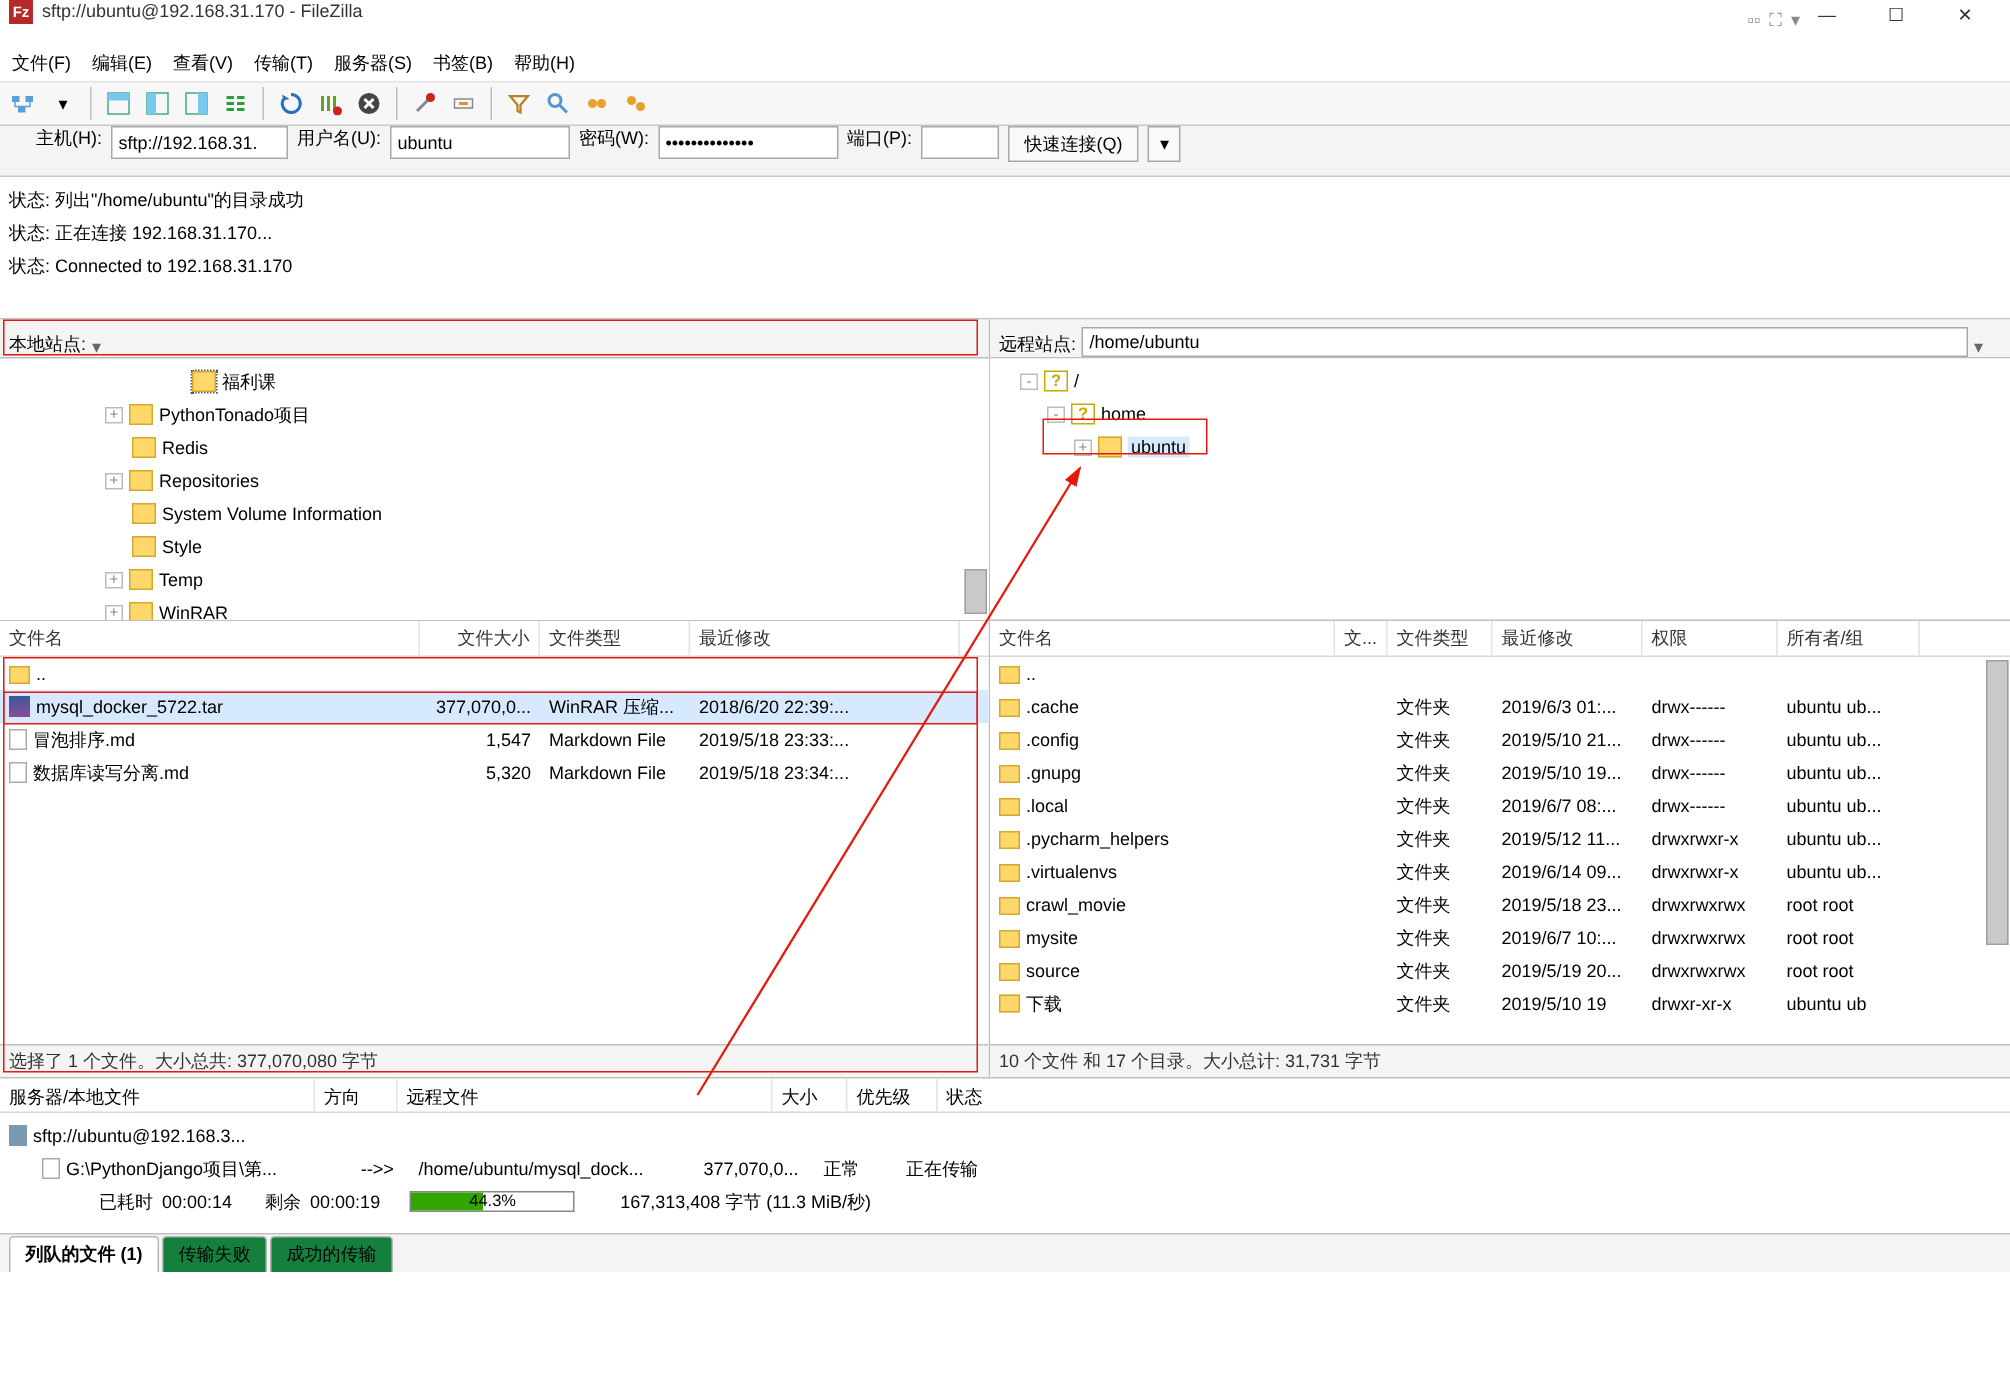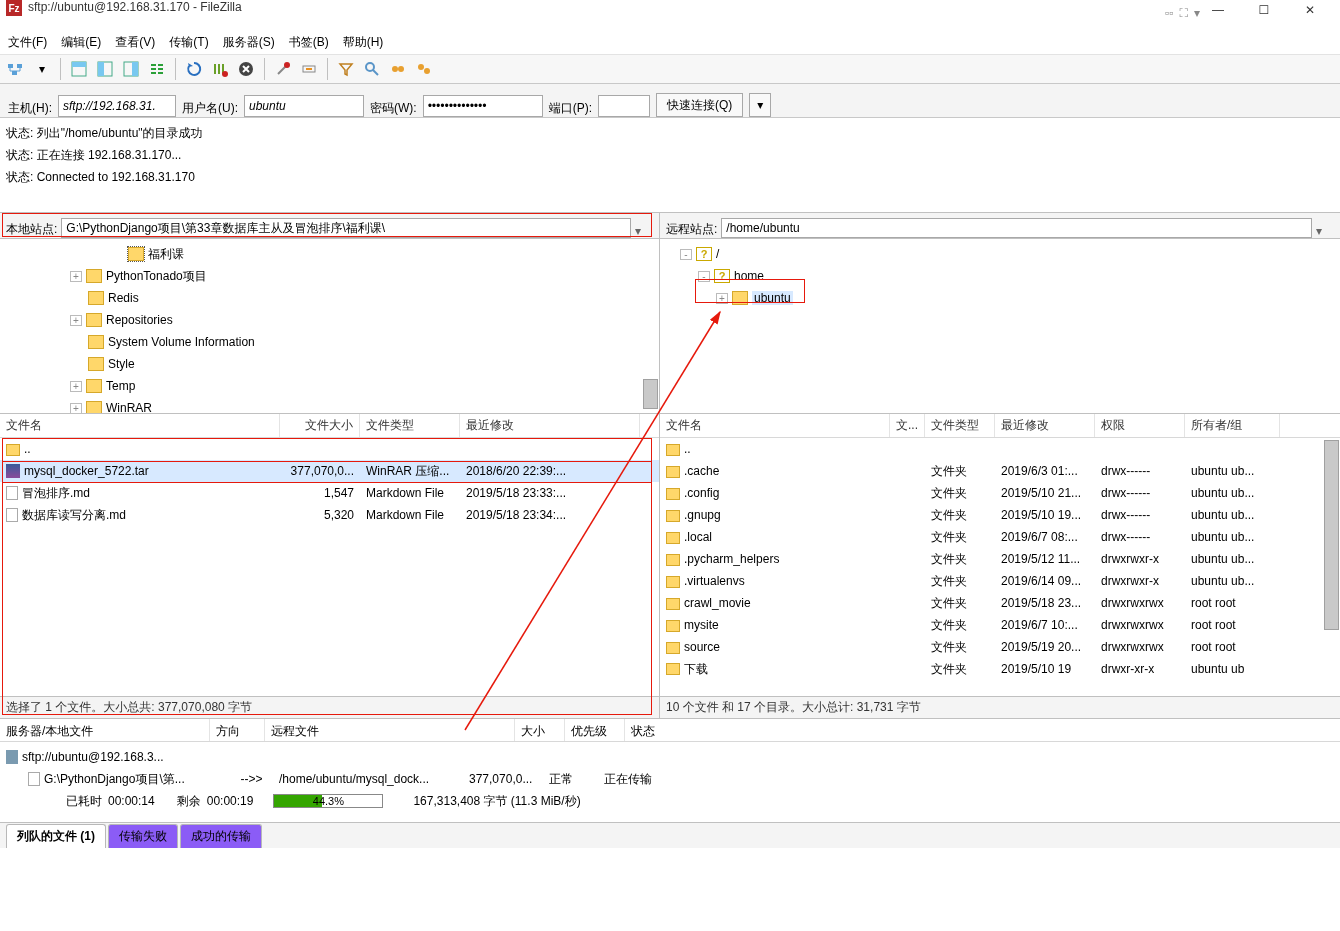--- a/index.html
+++ b/index.html
@@ -8,23 +8,23 @@
 .app-icon { width: 16px; height: 16px; background: #b82828; color: #fff; font-weight: bold; font-size: 10px; display: inline-flex; align-items: center; justify-content: center; margin-right: 6px; }
 .title-text { flex: 1; color: #333; }
 .win-btns { display: flex; gap: 18px; padding-right: 10px; }
 .win-btn { width: 28px; height: 20px; display: inline-flex; align-items: center; justify-content: center; color: #333; }
 .small-icons { position: absolute; top: 6px; right: 140px; display: flex; gap: 6px; color: #888; }
 .menubar { height: 24px; display: flex; align-items: center; padding: 0 8px; gap: 14px; }
 .menubar span { color: #000; }
 .toolbar { height: 30px; border-top: 1px solid #e3e3e3; border-bottom: 1px solid #c8c8c8; background: #f7f7f7; display: flex; align-items: center; padding: 0 4px; gap: 2px; }
 .tb-btn { width: 24px; height: 24px; display: inline-flex; align-items: center; justify-content: center; border: 1px solid transparent; }
 .tb-sep { width: 1px; height: 22px; background: #c0c0c0; margin: 0 4px; }
-.connbar { height: 34px; border-bottom: 1px solid #c8c8c8; background: #f4f4f4; display: flex; align-items: flex-end; padding: 0 8px; gap: 6px; }
+.connbar { height: 34px; border-bottom: 1px solid #c8c8c8; background: #f4f4f4; display: flex; align-items: flex-start; padding: 0 24px; gap: 6px; }
 .connbar label { color: #000; }
-.connbar input { border: 1px solid #a8a8a8; height: 22px; padding: 0 4px; background: #fff; font-style: italic; }
+.connbar input { border: 1px solid #a8a8a8; height: 22px; padding: 0 4px; background: #fff; }
 .qc-btn { border: 1px solid #a8a8a8; height: 24px; padding: 0 10px; background: #f9f9f9; }
 .dd-btn { border: 1px solid #a8a8a8; width: 22px; height: 24px; background: #f9f9f9; display: inline-flex; align-items: center; justify-content: center; }
 .log { height: 95px; border-bottom: 1px solid #c0c0c0; padding: 4px 6px; overflow: hidden; background: #fff; }
 .log-line { color: #000; line-height: 22px; }
 .panes { display: flex; height: 505px; }
 .pane-left { width: 660px; border-right: 1px solid #c0c0c0; display: flex; flex-direction: column; position: relative; }
 .pane-right { flex: 1; display: flex; flex-direction: column; }
 .site-row { height: 26px; display: flex; align-items: flex-end; padding: 0 6px; border-bottom: 1px solid #c0c0c0; background: #f4f4f4; gap: 4px; }
 .site-row input { flex: 1; border: 1px solid #a8a8a8; height: 20px; padding: 0 4px; background: #fff; }
 .site-row .dd { width: 18px; color: #666; }
@@ -42,21 +42,21 @@
 .fico-s { display: inline-block; width: 14px; height: 12px; background: #ffd76a; border: 1px solid #d6a82a; margin-right: 4px; vertical-align: middle; }
 .fico-file { display: inline-block; width: 12px; height: 14px; background: #fff; border: 1px solid #aaa; margin-right: 4px; vertical-align: middle; }
 .status-strip { height: 22px; border-top: 1px solid #c0c0c0; padding: 2px 6px; background: #f4f4f4; color: #333; }
 .queue-hdr { height: 24px; border-top: 1px solid #c0c0c0; border-bottom: 1px solid #d8d8d8; display: flex; align-items: stretch; background: #fff; }
 .queue-body { height: 80px; background: #fff; padding: 4px 6px; }
 .queue-row { display: flex; align-items: center; height: 22px; }
 .progress { width: 110px; height: 14px; border: 1px solid #888; position: relative; background: #fff; display: inline-block; }
 .progress .bar { position: absolute; left: 0; top: 0; bottom: 0; background: #34a500; }
 .progress .lbl { position: absolute; left: 0; right: 0; top: 0; bottom: 0; text-align: center; font-size: 11px; line-height: 12px; }
 .tabs { height: 26px; border-top: 1px solid #c0c0c0; display: flex; align-items: flex-end; background: #f4f4f4; padding-left: 6px; gap: 2px; }
-.tab { border: 1px solid #b8b8b8; border-bottom: none; padding: 3px 10px; background: #8b5cf6; border-radius: 3px 3px 0 0; }
+.tab { border: 1px solid #b8b8b8; border-bottom: none; padding: 3px 10px; background: #15803d; border-radius: 3px 3px 0 0; }
 .tab.active { background: #fff; font-weight: bold; }
 .red-box { position: absolute; border: 1.5px solid #e6190c; pointer-events: none; }
 .arrow-svg { position: absolute; pointer-events: none; }
 .scroll-thumb { position: absolute; right: 1px; width: 15px; background: #c9c9c9; border: 1px solid #a0a0a0; }
 </style>
 </head>
 <body>
 
 <div class="titlebar">
   <span class="app-icon">Fz</span>
@@ -192,21 +192,20 @@
   <div class="log-line">状态:  列出"/home/ubuntu"的目录成功</div>
   <div class="log-line">状态:  正在连接 192.168.31.170...</div>
   <div class="log-line">状态:  Connected to 192.168.31.170</div>
 </div>
 
 <div class="panes">
 
   <div class="pane-left">
     <div class="site-row">
       <span>本地站点:</span>
-      <input value="G:\PythonDjango项目\第33章数据库主从及冒泡排序\福利课\" style="">
       <span class="dd">▾</span>
     </div>
     <div class="tree" id="local-tree">
       <div class="scroll-thumb" style="top:140px;height:30px"></div>
     <div class="tree-row sel" style="padding-left: 110px;">
           <span style="width:14px"></span>
           <span class="fico"></span>
           <span>福利课</span>
         </div>
         <div class="tree-row" style="padding-left: 70px;">

